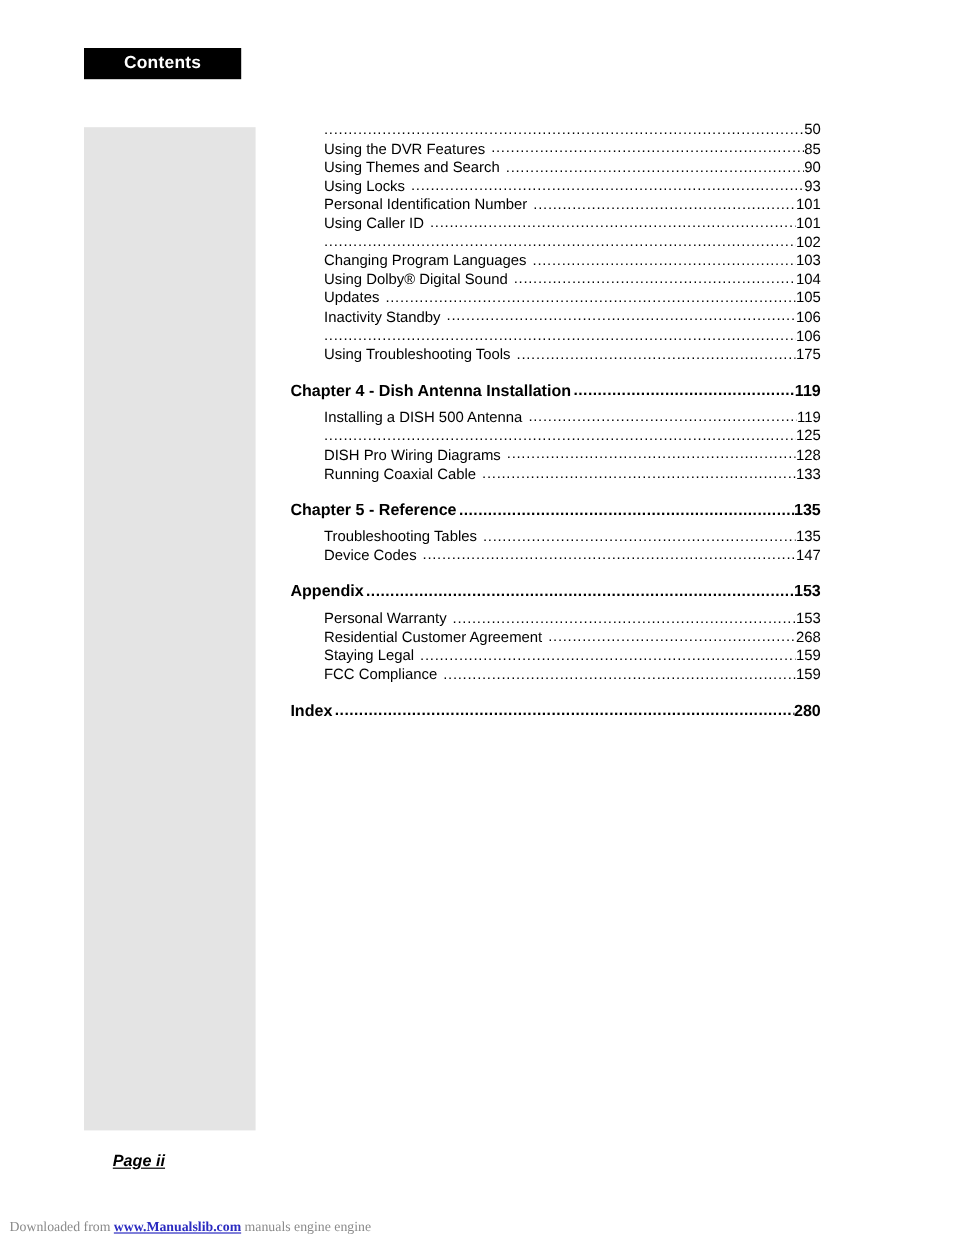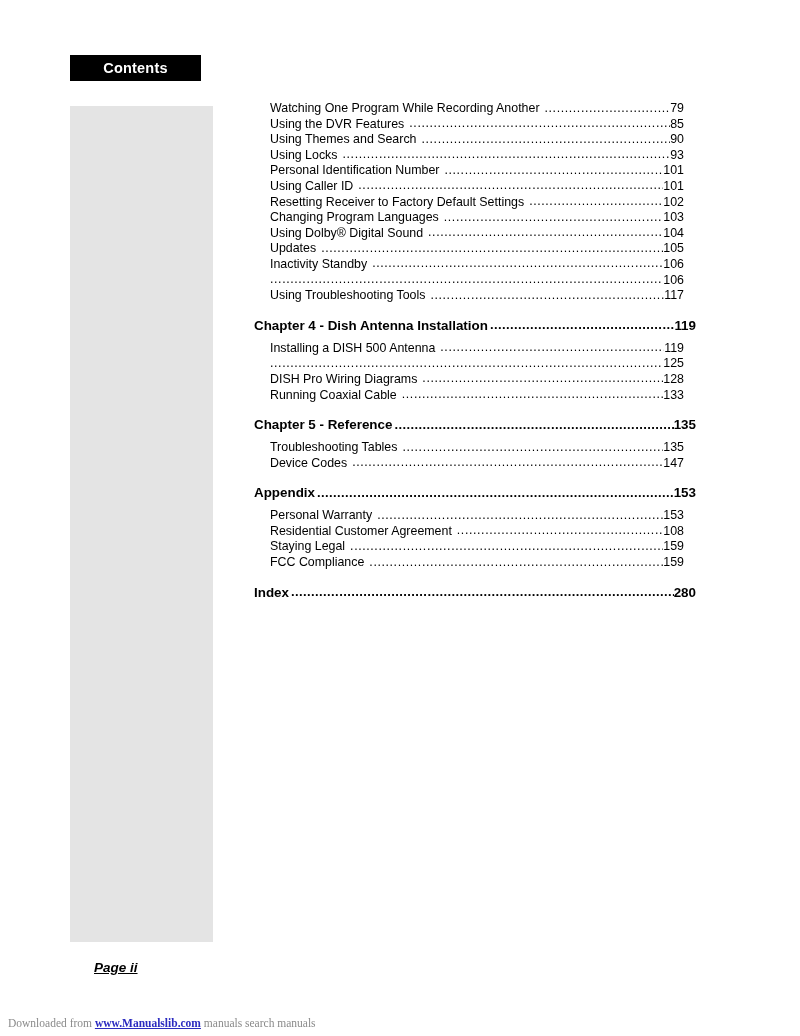--- a/index.html
+++ b/index.html
@@ -13,21 +13,21 @@
     position: relative;
     font-family: "Liberation Sans", sans-serif;
     color: #000000;
     overflow: hidden;
   }
 
   
   #contents-banner {
     position: absolute;
     left: 70px;
-    top: 55px;
+    top: 40px;
     width: 131px;
     height: 26px;
     background: #000000;
     display: flex;
     align-items: center;
     justify-content: center;
   }
   #contents-banner .banner-text {
     color: #ffffff;
     font-size: 14.5px;
@@ -86,21 +86,21 @@
   .entry .label { padding-right: 5px; }
   .entry .leader {
     font-size: 12.4px;
     letter-spacing: 0.6px;
     position: relative;
     top: -0.5px;
   }
 
   
   .heading {
-    margin-left: 12px;
+    margin-left: 0px;
     width: 442px;
     font-size: 13.4px;
     line-height: 17px;
     font-weight: bold;
   }
   .heading .label { padding-right: 2px; }
   .heading .leader {
     font-size: 13px;
     letter-spacing: 0.4px;
     font-weight: bold;
@@ -144,23 +144,22 @@
 <body>
 
 <div id="contents-banner">
   <span class="banner-text">Contents</span>
 </div>
 
 <div id="sidebar-block"></div>
 
 <div id="toc">
     <div class="toc-row entry">
-      <span class="label">Watching One Program While Recording Another</span>
-      <span class="leader">........................................................................................................................................................................................................</span>
-      <span class="page">79</span>
+      <span class="leader">........................................................................................................................................................................................................</span>
+      <span class="page">50</span>
     </div>
     <div class="toc-row entry">
       <span class="label">Using the DVR Features</span>
       <span class="leader">........................................................................................................................................................................................................</span>
       <span class="page">85</span>
     </div>
     <div class="toc-row entry">
       <span class="label">Using Themes and Search</span>
       <span class="leader">........................................................................................................................................................................................................</span>
       <span class="page">90</span>
@@ -174,21 +173,20 @@
       <span class="label">Personal Identification Number</span>
       <span class="leader">........................................................................................................................................................................................................</span>
       <span class="page">101</span>
     </div>
     <div class="toc-row entry">
       <span class="label">Using Caller ID</span>
       <span class="leader">........................................................................................................................................................................................................</span>
       <span class="page">101</span>
     </div>
     <div class="toc-row entry">
-      <span class="label">Resetting Receiver to Factory Default Settings</span>
       <span class="leader">........................................................................................................................................................................................................</span>
       <span class="page">102</span>
     </div>
     <div class="toc-row entry">
       <span class="label">Changing Program Languages</span>
       <span class="leader">........................................................................................................................................................................................................</span>
       <span class="page">103</span>
     </div>
     <div class="toc-row entry">
       <span class="label">Using Dolby® Digital Sound</span>
@@ -205,21 +203,21 @@
       <span class="leader">........................................................................................................................................................................................................</span>
       <span class="page">106</span>
     </div>
     <div class="toc-row entry">
       <span class="leader">........................................................................................................................................................................................................</span>
       <span class="page">106</span>
     </div>
     <div class="toc-row entry">
       <span class="label">Using Troubleshooting Tools</span>
       <span class="leader">........................................................................................................................................................................................................</span>
-      <span class="page">117</span>
+      <span class="page">175</span>
     </div>
     <div class="gap-before-heading"></div>
     <div class="toc-row heading">
       <span class="label">Chapter 4 - Dish Antenna Installation</span>
       <span class="leader">........................................................................................................................................................................................................</span>
       <span class="page">119</span>
     </div>
     <div class="gap-after-heading"></div>
     <div class="toc-row entry">
       <span class="label">Installing a DISH 500 Antenna</span>
@@ -265,21 +263,21 @@
     </div>
     <div class="gap-after-heading"></div>
     <div class="toc-row entry">
       <span class="label">Personal Warranty</span>
       <span class="leader">........................................................................................................................................................................................................</span>
       <span class="page">153</span>
     </div>
     <div class="toc-row entry">
       <span class="label">Residential Customer Agreement</span>
       <span class="leader">........................................................................................................................................................................................................</span>
-      <span class="page">108</span>
+      <span class="page">268</span>
     </div>
     <div class="toc-row entry">
       <span class="label">Staying Legal</span>
       <span class="leader">........................................................................................................................................................................................................</span>
       <span class="page">159</span>
     </div>
     <div class="toc-row entry">
       <span class="label">FCC Compliance</span>
       <span class="leader">........................................................................................................................................................................................................</span>
       <span class="page">159</span>
@@ -287,13 +285,13 @@
     <div class="gap-before-heading"></div>
     <div class="toc-row heading">
       <span class="label">Index</span>
       <span class="leader">........................................................................................................................................................................................................</span>
       <span class="page">280</span>
     </div>
   </div>
 
 <div id="page-label">Page ii</div>
 
-<div id="manualslib-footer"><span>Downloaded from </span><a class="ml-link" href="#">www.Manualslib.com</a><span class="ml-tail"> manuals search manuals</span></div>
+<div id="manualslib-footer"><span>Downloaded from </span><a class="ml-link" href="#">www.Manualslib.com</a><span class="ml-tail"> manuals engine engine</span></div>
 
 </body></html>

